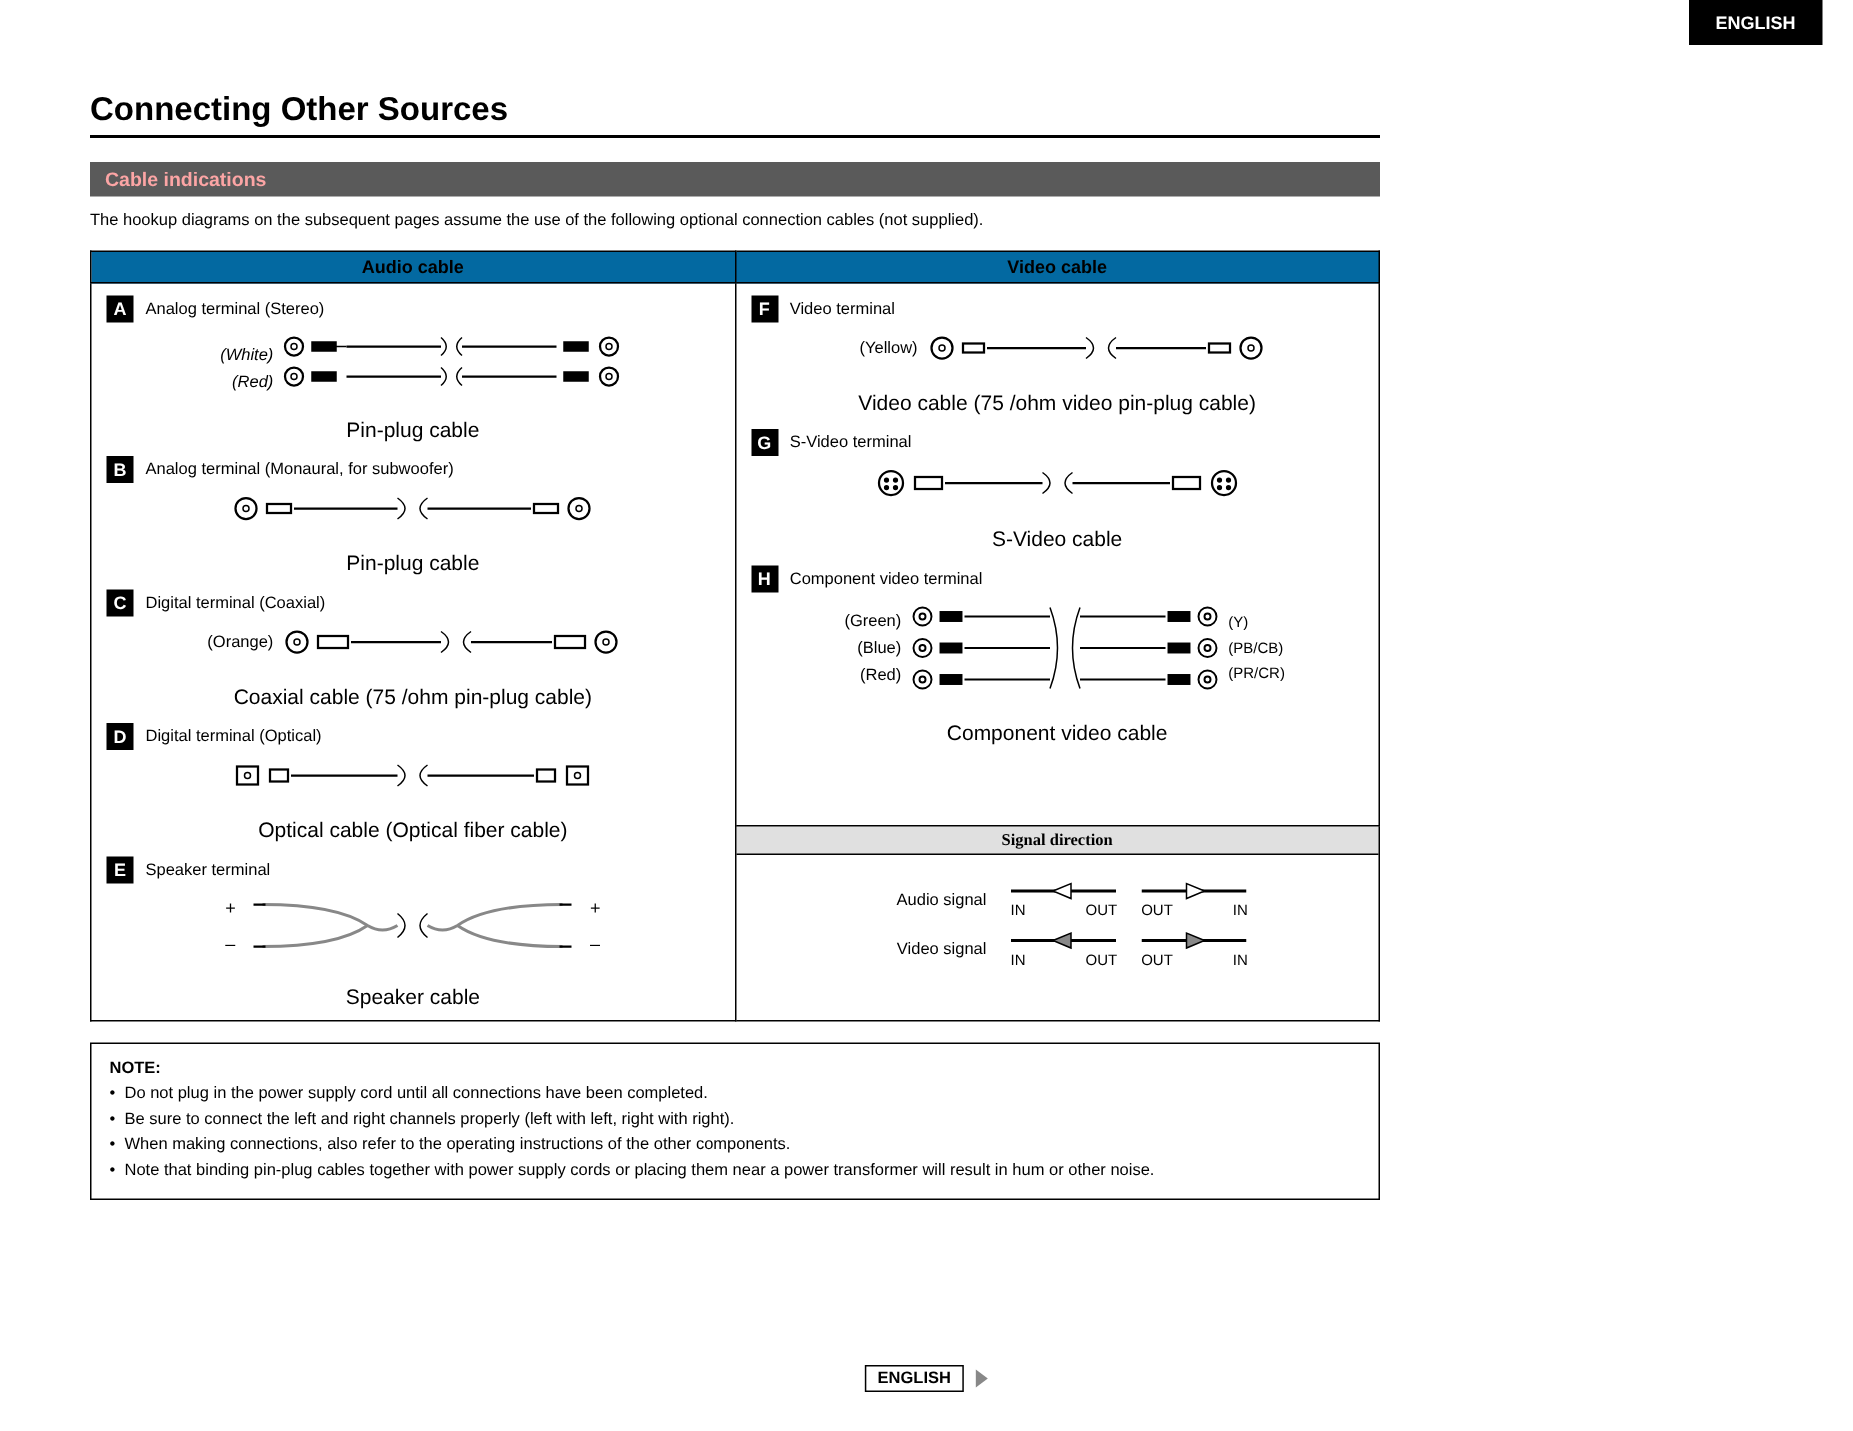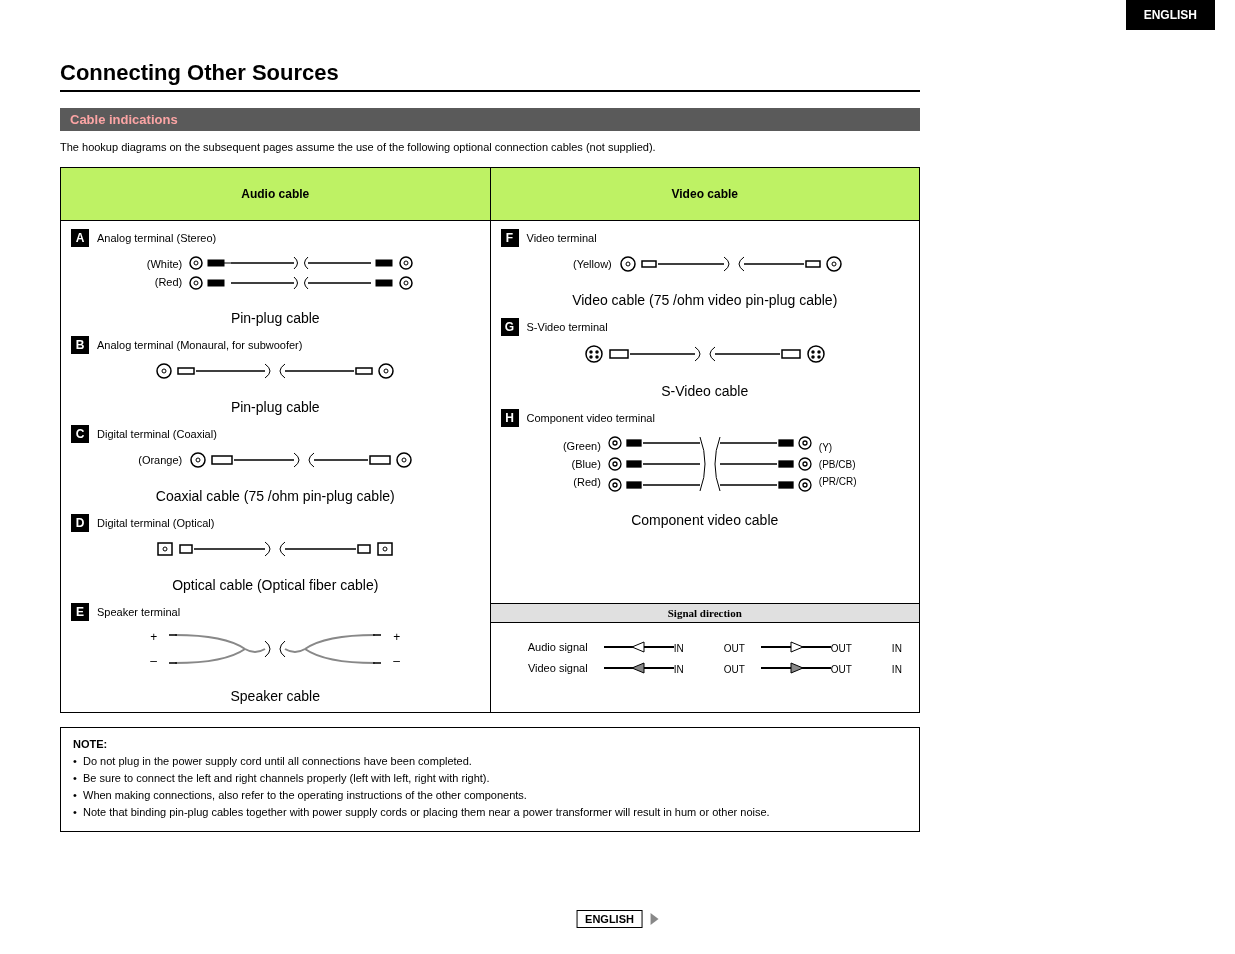--- a/index.html
+++ b/index.html
@@ -4,33 +4,33 @@
 <style>
   html,body{margin:0;padding:0;background:#fff;font-family:Arial,Helvetica,sans-serif;color:#000;font-size:12px;}
   .page{width:1235px;height:954px;position:relative;box-sizing:border-box;padding:0 60px;}
   .lang-tab{position:absolute;top:0;right:20px;background:#000;color:#fff;font-weight:bold;padding:8px 18px;font-size:12px;}
   .content{padding-top:60px;width:860px;}
   h1{font-size:22px;font-weight:bold;margin:0 0 4px 0;}
   .hr{border:none;border-top:2px solid #000;margin:0 0 16px 0;}
   .section-bar{background:#5a5a5a;color:#fca5a5;font-weight:bold;font-size:13px;padding:4px 10px;}
   .intro{font-size:11px;margin:10px 0 14px 0;}
   table.diagram{border-collapse:collapse;width:100%;table-layout:fixed;}
-  table.diagram th{border:1px solid #000;background:#bef264;font-weight:bold;font-size:12px;padding:19px 0;margin-left:14px;}
+  table.diagram th{border:1px solid #000;background:#0369a1;font-weight:bold;font-size:12px;padding:3px 0;margin-left:14px;}
   table.diagram td{border:1px solid #000;vertical-align:top;padding:8px 10px;font-size:11px;}
   .cable-block{margin-bottom:10px;}
   .row-head{display:flex;align-items:center;gap:8px;margin-bottom:6px;}
   .badge{background:#000;color:#fff;font-weight:bold;width:18px;height:18px;display:flex;align-items:center;justify-content:center;font-size:12px;}
   .term-name{font-size:11px;}
   .cable-draw{text-align:center;}
   .cable-label{text-align:center;font-size:14px;margin-top:17px;}
   .color-lbl{font-size:11px;text-align:right;display:inline-block;min-width:48px;}
   svg{display:block;}
   .sig-row{display:flex;align-items:center;gap:16px;justify-content:center;margin:8px 0;}
   .sig-lbl{font-size:11px;width:80px;text-align:right;}
-  .arrow-box{display:flex;flex-direction:row;align-items:center;}
+  .arrow-box{display:flex;flex-direction:column;align-items:center;}
   .io{font-size:10px;display:flex;gap:40px;margin-top:2px;}
   .note-box{border:1px solid #000;margin-top:14px;padding:10px 12px;font-size:11px;}
   .note-box .note-title{font-weight:bold;}
   .note-box ul{margin:4px 0 0 0;padding:0;list-style:none;}
   .note-box li{position:relative;padding-left:10px;margin-bottom:2px;line-height:1.35;}
   .note-box li::before{content:"•";position:absolute;left:0;top:0;}
   .footer{position:absolute;bottom:26px;left:50%;transform:translateX(-50%);display:flex;align-items:center;gap:8px;}
   .eng-box{border:1px solid #000;padding:2px 8px;font-size:11px;font-weight:bold;}
   .tri{width:0;height:0;border-top:6px solid transparent;border-bottom:6px solid transparent;border-left:8px solid #888;}
 </style>
@@ -54,21 +54,21 @@
       </tr>
       <tr>
 
         <td rowspan="2">
 
           <div class="cable-block">
             <div class="row-head">
               <div class="badge">A</div>
               <div class="term-name">Analog terminal (Stereo)</div>
             </div>
-            <div style="display:flex;align-items:center;gap:4px;justify-content:center;">
+            <div style="display:flex;align-items:flex-end;gap:4px;justify-content:center;font-style:italic;">
               <div style="display:flex;flex-direction:column;gap:6px;">
                 <span class="color-lbl">(White)</span>
                 <span class="color-lbl">(Red)</span>
               </div>
               <svg width="230" height="40">
                 <g stroke="#000" fill="none">
                   <circle cx="10" cy="10" r="6" stroke-width="1.5"></circle>
                       <circle cx="10" cy="10" r="2"></circle>
                   <rect x="22" y="7" width="16" height="6" fill="#000"></rect>
                       <path d="M38 10 L45 10" stroke-width="1"></path>

